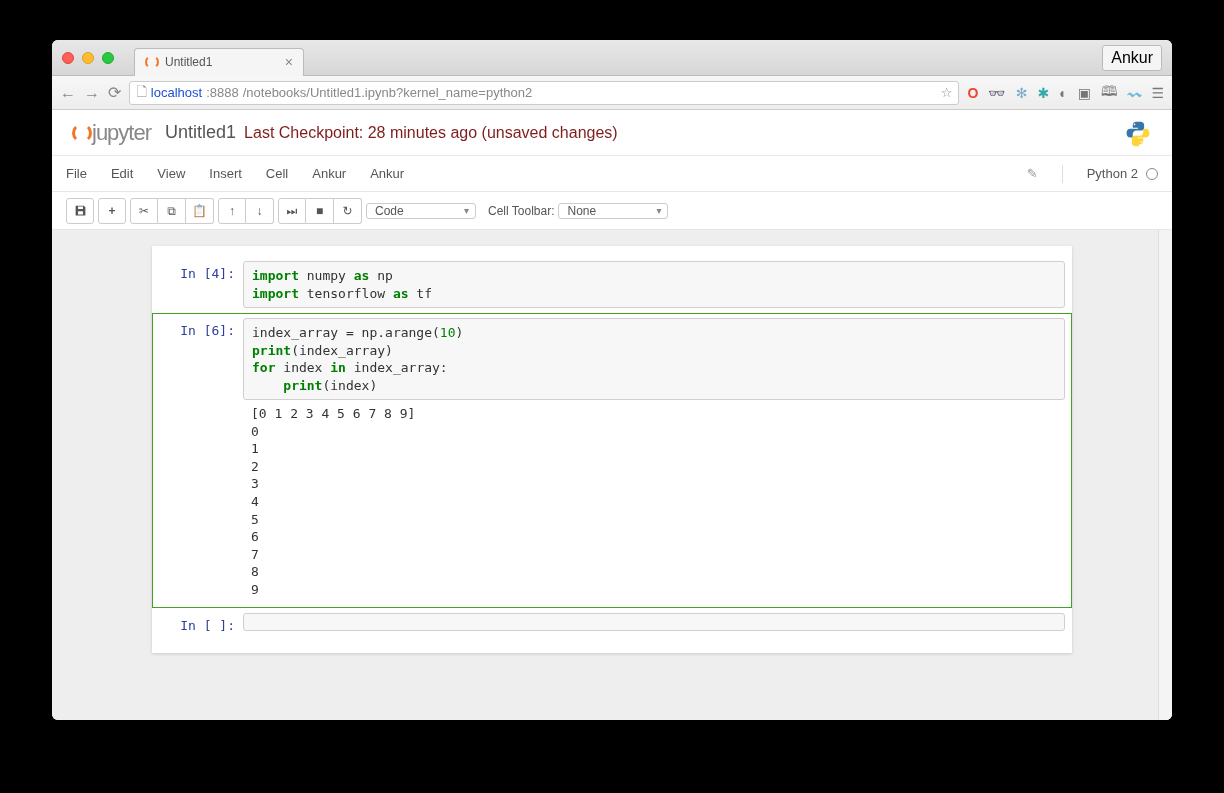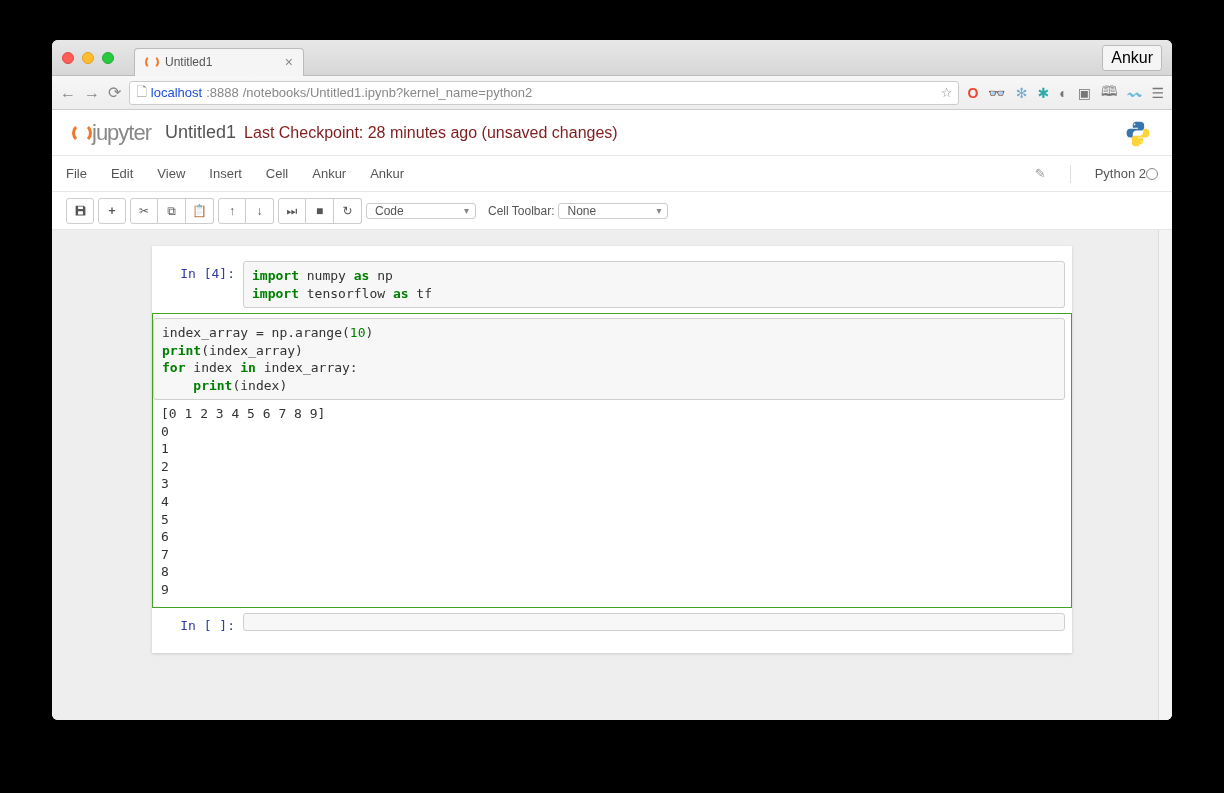--- a/index.html
+++ b/index.html
@@ -28,21 +28,21 @@
 .ext-mask { color: #333; }
 .jupyter-header { height: 46px; display: flex; align-items: center; padding: 8px 20px; border-bottom: 1px solid #e7e7e7; }
 .jup-logo { display: flex; align-items: center; gap: 0; }
 .jup-logo-icon { width: 20px; height: 20px; border: 3px solid #f37626; border-radius: 50%; border-top-color: transparent; border-bottom-color: transparent; }
 .jup-logo-text { font-size: 22px; color: #888; letter-spacing: -1px; }
 .nb-name { font-size: 18px; color: #555; margin-left: 14px; }
 .checkpoint { font-size: 16px; color: #7f1d1d; margin-left: 8px; }
 .python-logo { margin-left: auto; width: 28px; height: 28px; }
 .menubar { height: 36px; border-bottom: 1px solid #e7e7e7; display: flex; align-items: center; padding: 0 14px; gap: 24px; font-size: 13px; color: #555; }
 .menubar .spacer { flex: 1; }
-.kernel-ind { display: flex; align-items: center; gap: 0; font-size: 13px; color: #555; }
+.kernel-ind { display: flex; align-items: center; gap: 8px; font-size: 13px; color: #555; }
 .kernel-circle { width: 12px; height: 12px; border: 1px solid #888; border-radius: 50%; }
 .edit-icon { color: #999; }
 .vsep { width: 1px; height: 18px; background: #ddd; }
 .toolbar { height: 38px; border-bottom: 1px solid #e7e7e7; display: flex; align-items: center; padding: 0 14px; gap: 4px; }
 .tb-group { display: flex; gap: 0; }
 .tb-btn { border: 1px solid #ccc; background: #fff; width: 28px; height: 26px; display: flex; align-items: center; justify-content: center; font-size: 12px; color: #555; }
 .tb-group .tb-btn:first-child { border-radius: 3px 0 0 3px; }
 .tb-group .tb-btn:last-child { border-radius: 0 3px 3px 0; }
 .tb-group .tb-btn:only-child { border-radius: 3px; }
 .tb-group .tb-btn + .tb-btn { border-left: none; }
@@ -174,20 +174,21 @@
     <div class="notebook">
       <div class="cell">
         <div class="prompt in">In [4]:</div>
         <div class="input-area">
           <div class="code-box"><span class="kw">import</span> numpy <span class="kw">as</span> np
 <span class="kw">import</span> tensorflow <span class="kw">as</span> tf</div>
         </div>
       </div>
 
       <div class="cell selected">
+        <div class="prompt in">In [6]:</div>
         <div class="input-area">
           <div class="code-box">index_array = np.arange(<span class="num">10</span>)
 <span class="kw">print</span>(index_array)
 <span class="kw">for</span> index <span class="kw">in</span> index_array:
     <span class="kw">print</span>(index)</div>
           <div class="output-area">[0 1 2 3 4 5 6 7 8 9]
 0
 1
 2
 3

